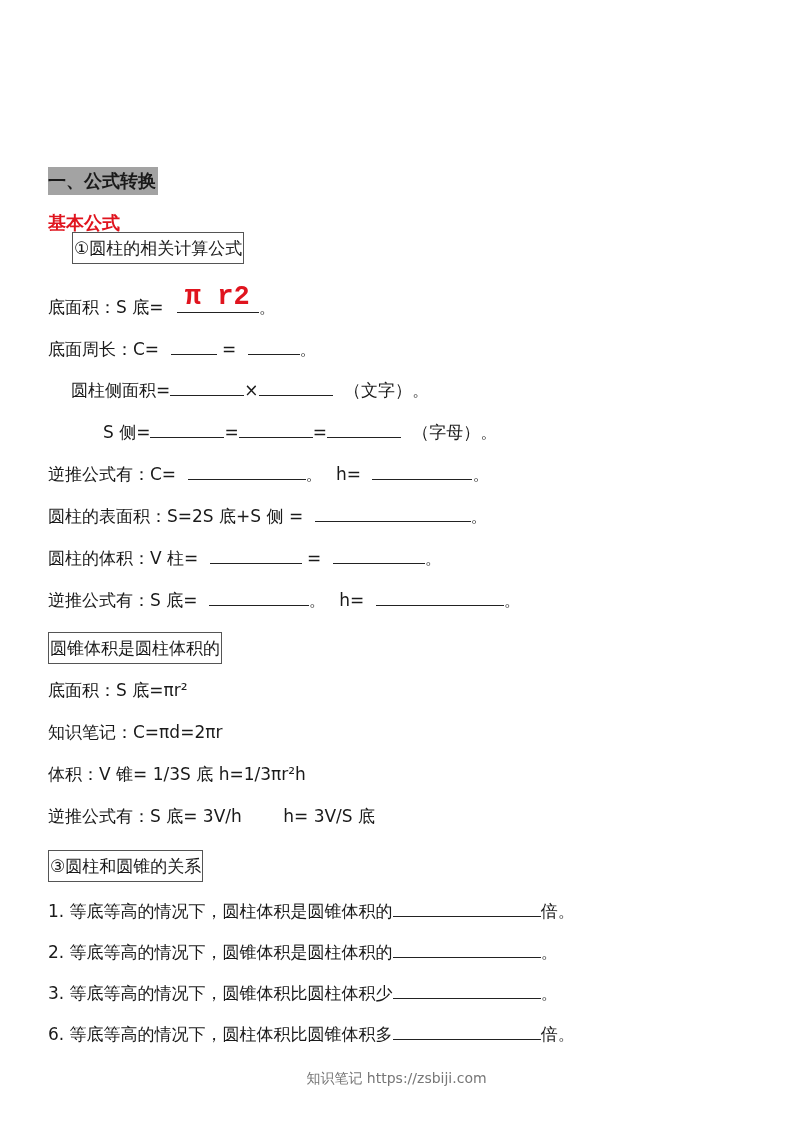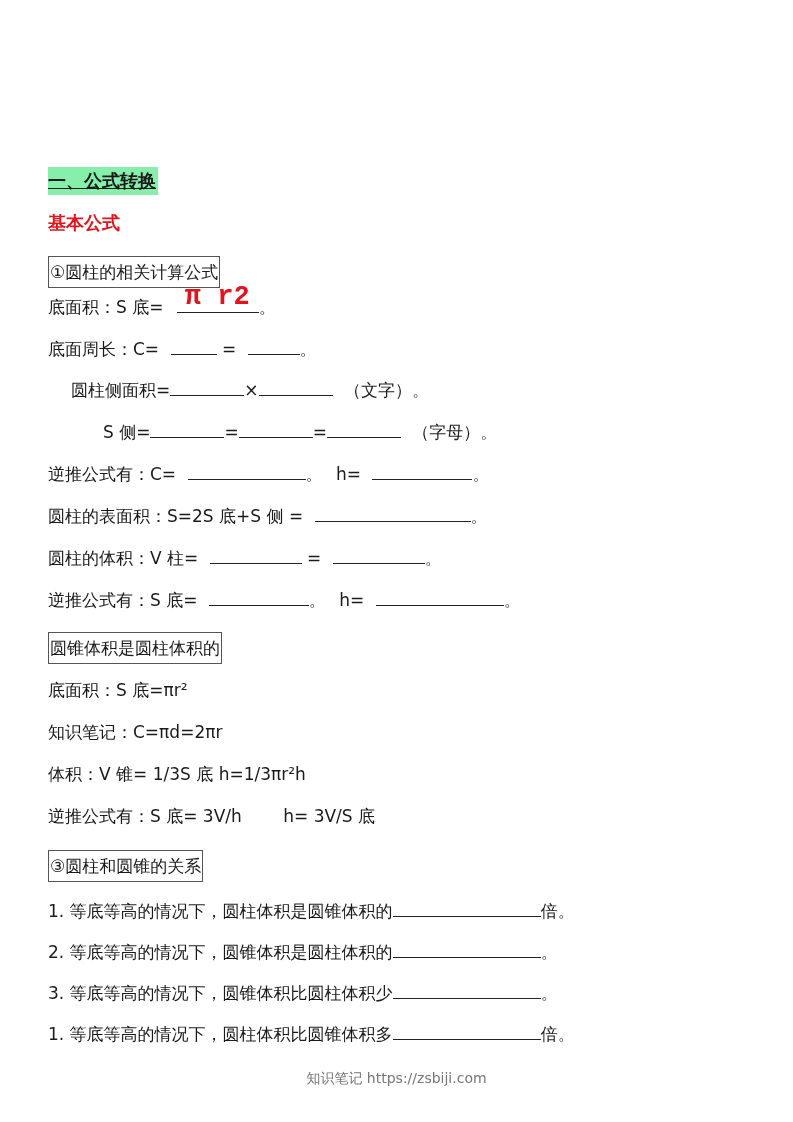--- a/index.html
+++ b/index.html
@@ -1,36 +1,36 @@
 <!DOCTYPE html>
 <html><head>
 <meta charset="utf-8">
 <style>
   html, body { margin: 0; padding: 0; background: #ffffff; }
   body { width: 793px; height: 1122px; position: relative; overflow: hidden;
          font-family: "DejaVu Sans", "Liberation Sans", sans-serif; color: #1a1a1a; font-size: 17px; }
   .line { position: absolute; left: 48px; white-space: nowrap; line-height: 24px; height: 24px; }
   .sec-title { position: absolute; left: 48px; top: 167px; height: 28px; line-height: 28px;
-               background: #86efac; font-weight: bold; font-size: 18px; padding: 0 2px 0 0; text-decoration: underline; }
+               background: #a3a3a3; font-weight: bold; font-size: 18px; padding: 0 2px 0 0; }
   .red-title { position: absolute; left: 48px; top: 210px; line-height: 26px; color: #e0141e;
                font-weight: bold; font-size: 18px; }
   .boxed { position: absolute; left: 48px; border: 1px solid #555; padding: 0 1px; height: 30px;
            line-height: 30px; font-size: 17px; white-space: nowrap; }
   .blank { display: inline-block; border-bottom: 1px solid #222; height: 18px; vertical-align: baseline; position: relative; }
   .answer { position: absolute; left: 8px; bottom: 1px; color: #e0141e; font-weight: bold; font-size: 27px; line-height: 27px; }
   .footer { position: absolute; top: 1070px; left: 0; width: 793px; text-align: center; font-size: 14px; color: #777; }
   .ind { left: 103px; }
 </style>
 </head>
 <body>
 
 <div class="sec-title">一、公式转换</div>
 <div class="red-title">基本公式</div>
 
-<div class="boxed" style="top:256px;">①圆柱的相关计算公式</div>
+<div class="boxed" style="top:232px;margin-left:24px;">①圆柱的相关计算公式</div>
 
 <div class="line" style="top:294px;">
   <span>底面积：S 底=</span>
   <span class="blank" style="width:82px;margin-left:8px;font-family:Liberation Mono, monospace;">
     <span class="answer">π r2</span>
   </span><span>。</span>
 </div>
 
 <div class="line" style="top:336px;">
   <span>底面周长：C=</span>
@@ -89,16 +89,16 @@
 <div class="line" style="top:898px;">
   <span>1.  等底等高的情况下，圆柱体积是圆锥体积的</span><span class="blank" style="width:148px;"></span><span>倍。</span>
 </div>
 <div class="line" style="top:939px;">
   <span>2.  等底等高的情况下，圆锥体积是圆柱体积的</span><span class="blank" style="width:148px;"></span><span>。</span>
 </div>
 <div class="line" style="top:980px;">
   <span>3.  等底等高的情况下，圆锥体积比圆柱体积少</span><span class="blank" style="width:148px;"></span><span>。</span>
 </div>
 <div class="line" style="top:1021px;">
-  <span>1.  等底等高的情况下，圆柱体积比圆锥体积多</span><span class="blank" style="width:148px;"></span><span>倍。</span>
+  <span>6.  等底等高的情况下，圆柱体积比圆锥体积多</span><span class="blank" style="width:148px;"></span><span>倍。</span>
 </div>
 
 <div class="footer">知识笔记 https://zsbiji.com</div>
 
 </body></html>

